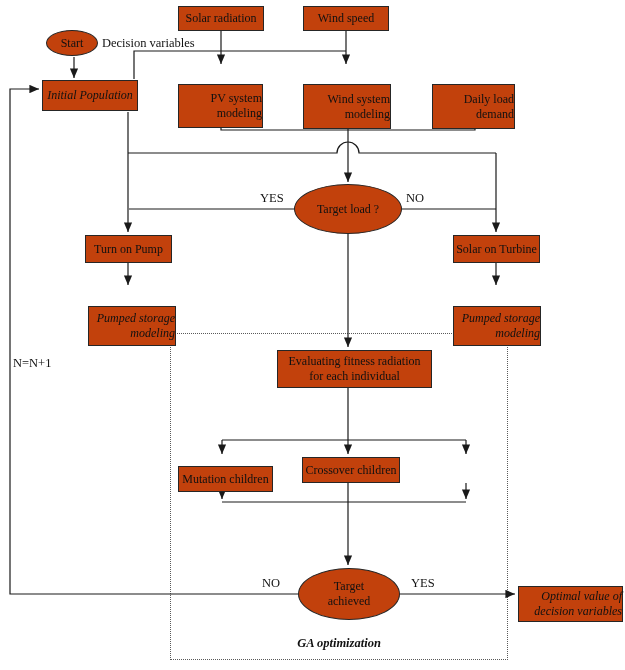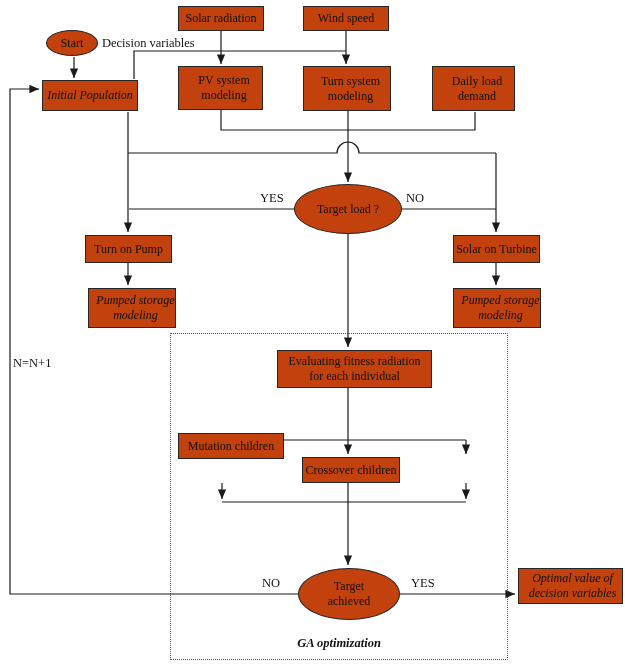--- a/index.html
+++ b/index.html
@@ -13,21 +13,21 @@
     border:1.5px dotted #5a5a5a; box-sizing:border-box; z-index:1; background:transparent;
   }
   .node {
     position:absolute; box-sizing:border-box; background:#c2410c;
     border:1.2px solid #262626; z-index:3;
     display:flex; flex-direction:column; align-items:center; justify-content:center;
     font-size:12px; line-height:1.22; text-align:center; white-space:nowrap;
   }
   .node.thick { border-width:1.7px;font-style:italic; }
   .node.ellipse { border-radius:50%; }
-  .node.la { align-items:center; text-align:left; padding-left:7px; }
+  .node.la { align-items:flex-end; text-align:left; padding-left:7px;margin-top:18px; }
   .lbl { position:absolute; z-index:3; font-size:12.5px; white-space:nowrap; }
   .lbl.ga { font-style:italic; font-weight:600; text-align:center; }
 </style>
 </head>
 <body>
 
 <div class="stage">
 
   <div class="ga-region"></div>
 
@@ -80,21 +80,21 @@
   <div class="node thick" style="left:42px;top:80px;width:96px;height:31px">
     <span>Initial Population</span>
   </div>
 
   <div class="node la" style="left:178px;top:66px;width:85px;height:44px">
     <span>PV system</span>
     <span>modeling</span>
   </div>
 
   <div class="node la" style="left:303px;top:66px;width:88px;height:45px">
-    <span>Turn system</span>
+    <span>Wind system</span>
     <span>modeling</span>
   </div>
 
   <div class="node la" style="left:432px;top:66px;width:83px;height:45px">
     <span>Daily load</span>
     <span>demand</span>
   </div>
 
   <div class="node ellipse" style="left:294px;top:184px;width:108px;height:50px">
     <span>Target load ?</span>
@@ -116,21 +116,21 @@
   <div class="node thick la" style="left:453px;top:288px;width:88px;height:40px">
     <span>Pumped storage</span>
     <span>modeling</span>
   </div>
 
   <div class="node" style="left:277px;top:350px;width:155px;height:38px">
     <span>Evaluating fitness radiation</span>
     <span>for each individual</span>
   </div>
 
-  <div class="node" style="left:178px;top:433px;width:106px;height:26px">
+  <div class="node" style="left:178px;top:466px;width:95px;height:26px">
     <span>Mutation children</span>
   </div>
 
   <div class="node" style="left:302px;top:457px;width:98px;height:26px">
     <span>Crossover children</span>
   </div>
 
 
   <div class="node thick la" style="left:518px;top:568px;width:105px;height:36px;padding-left:4px">
     <span>Optimal value of</span>

